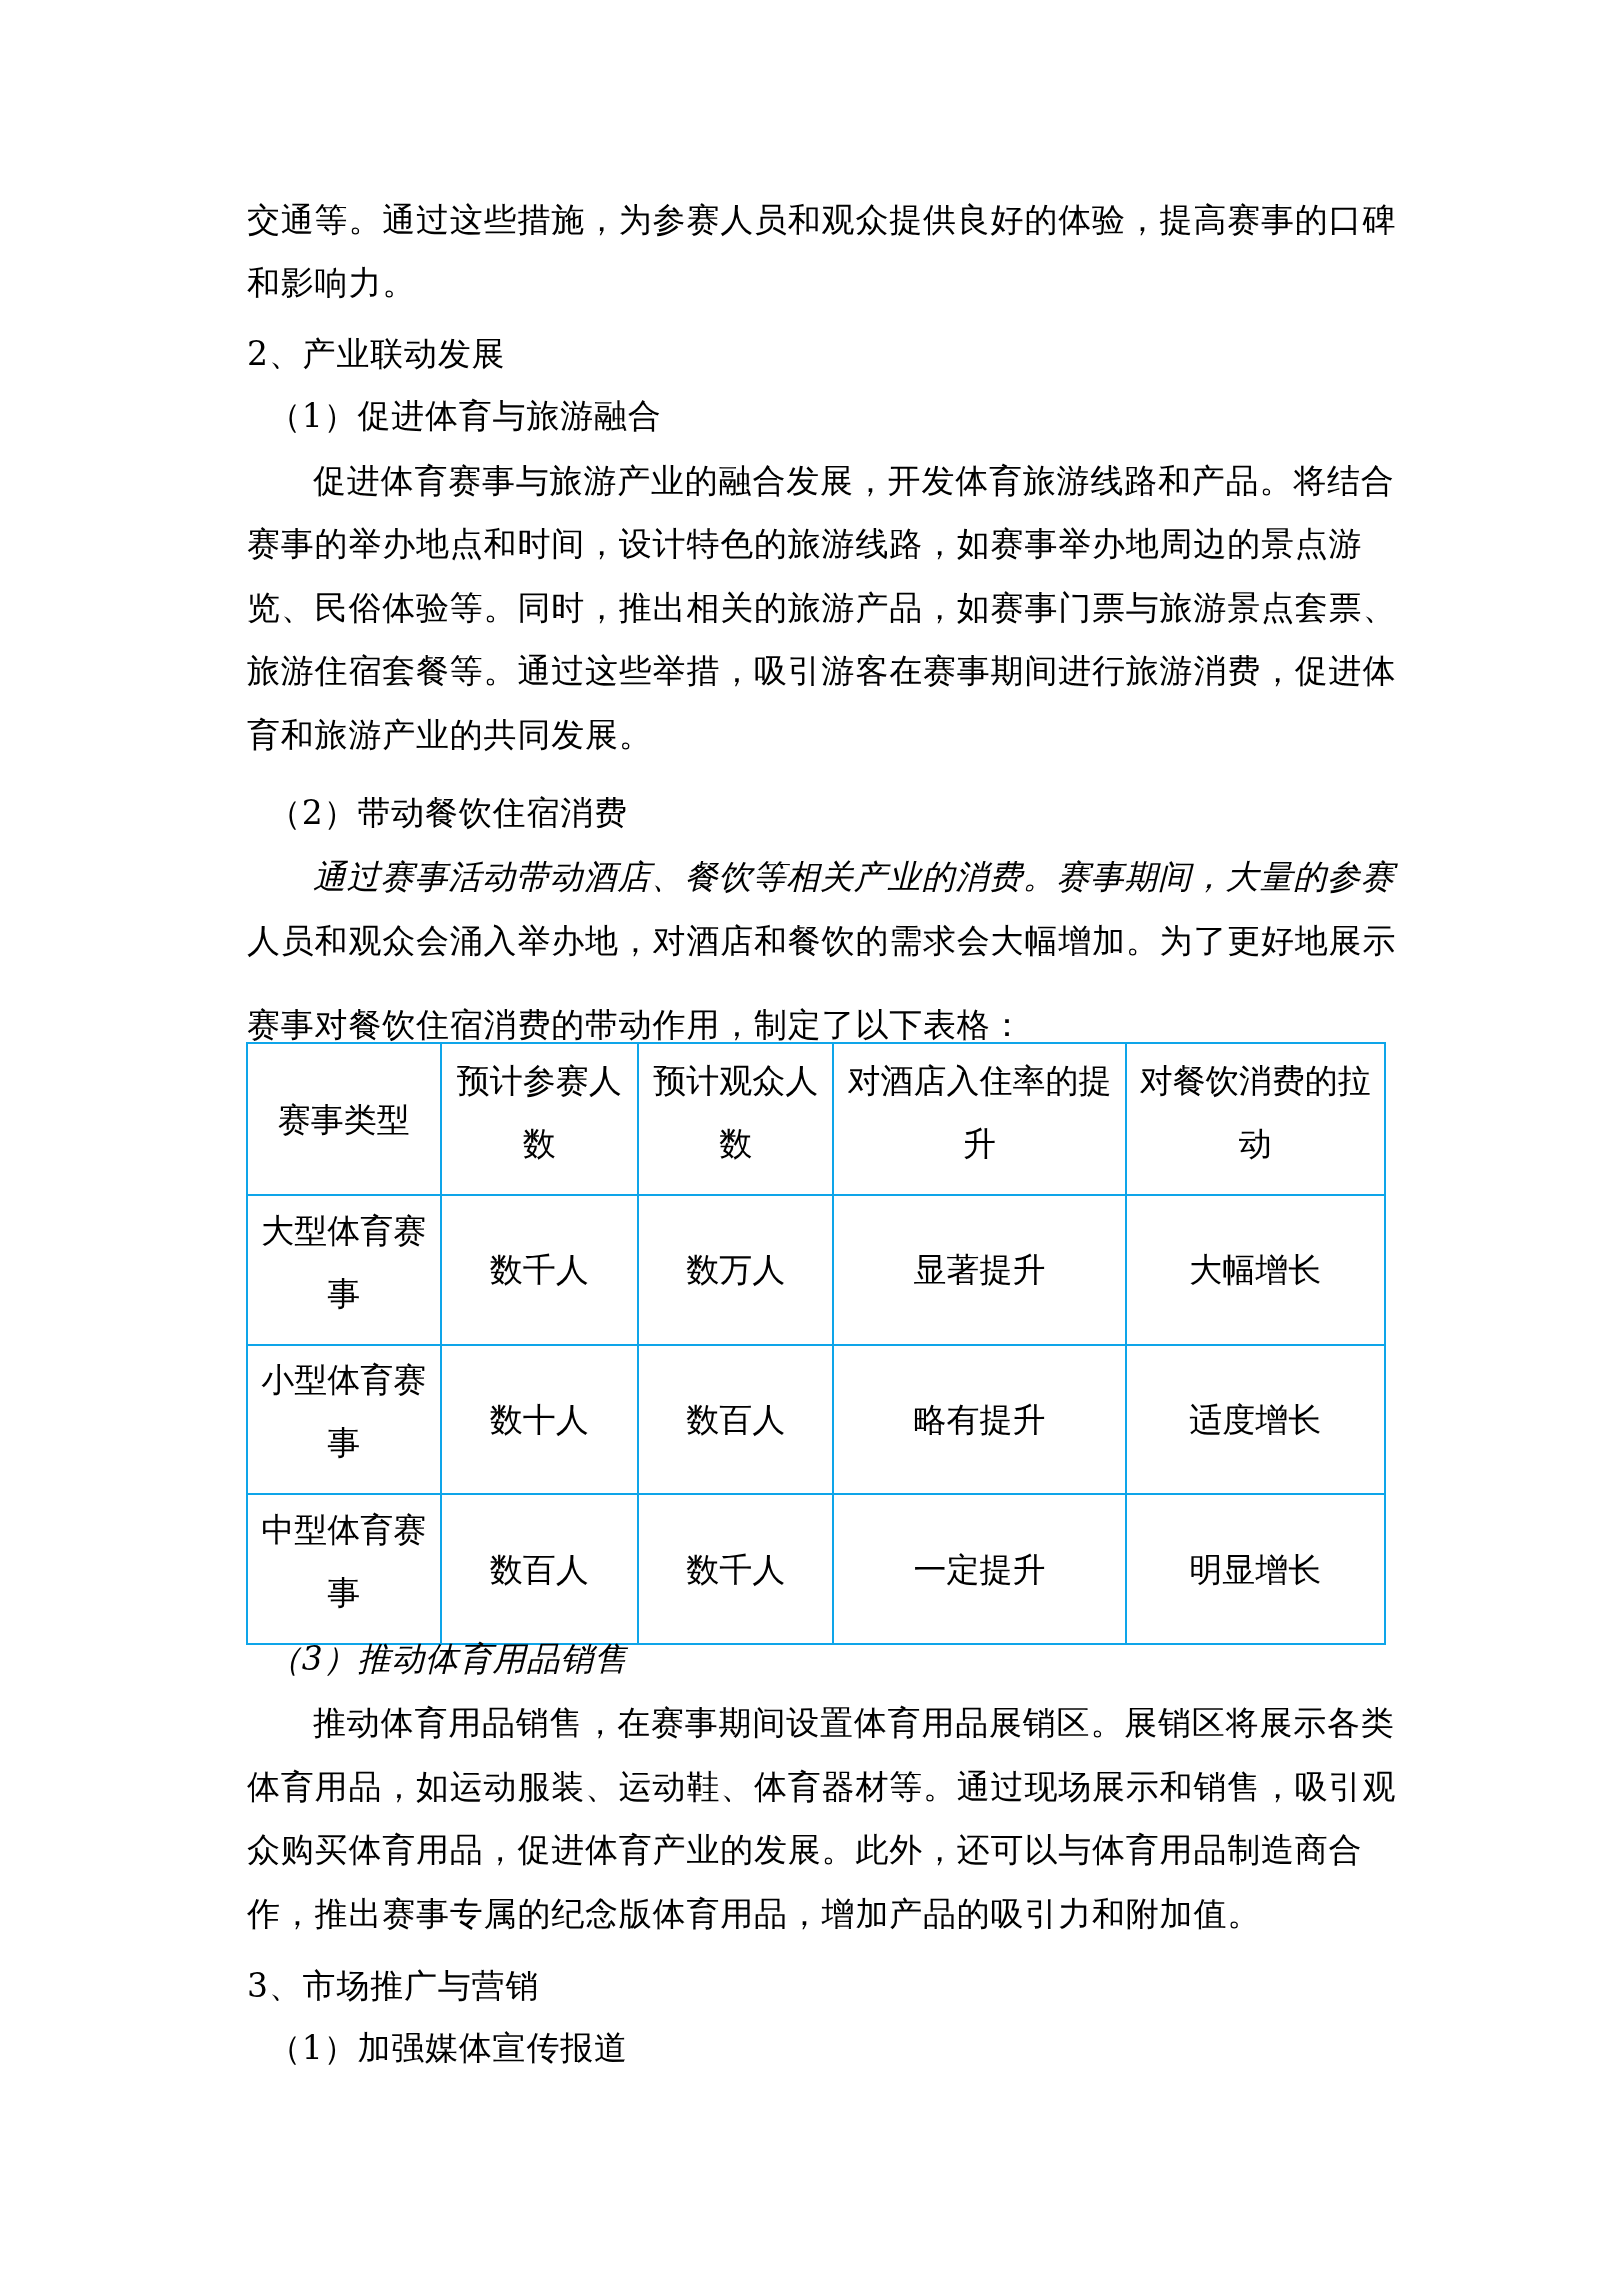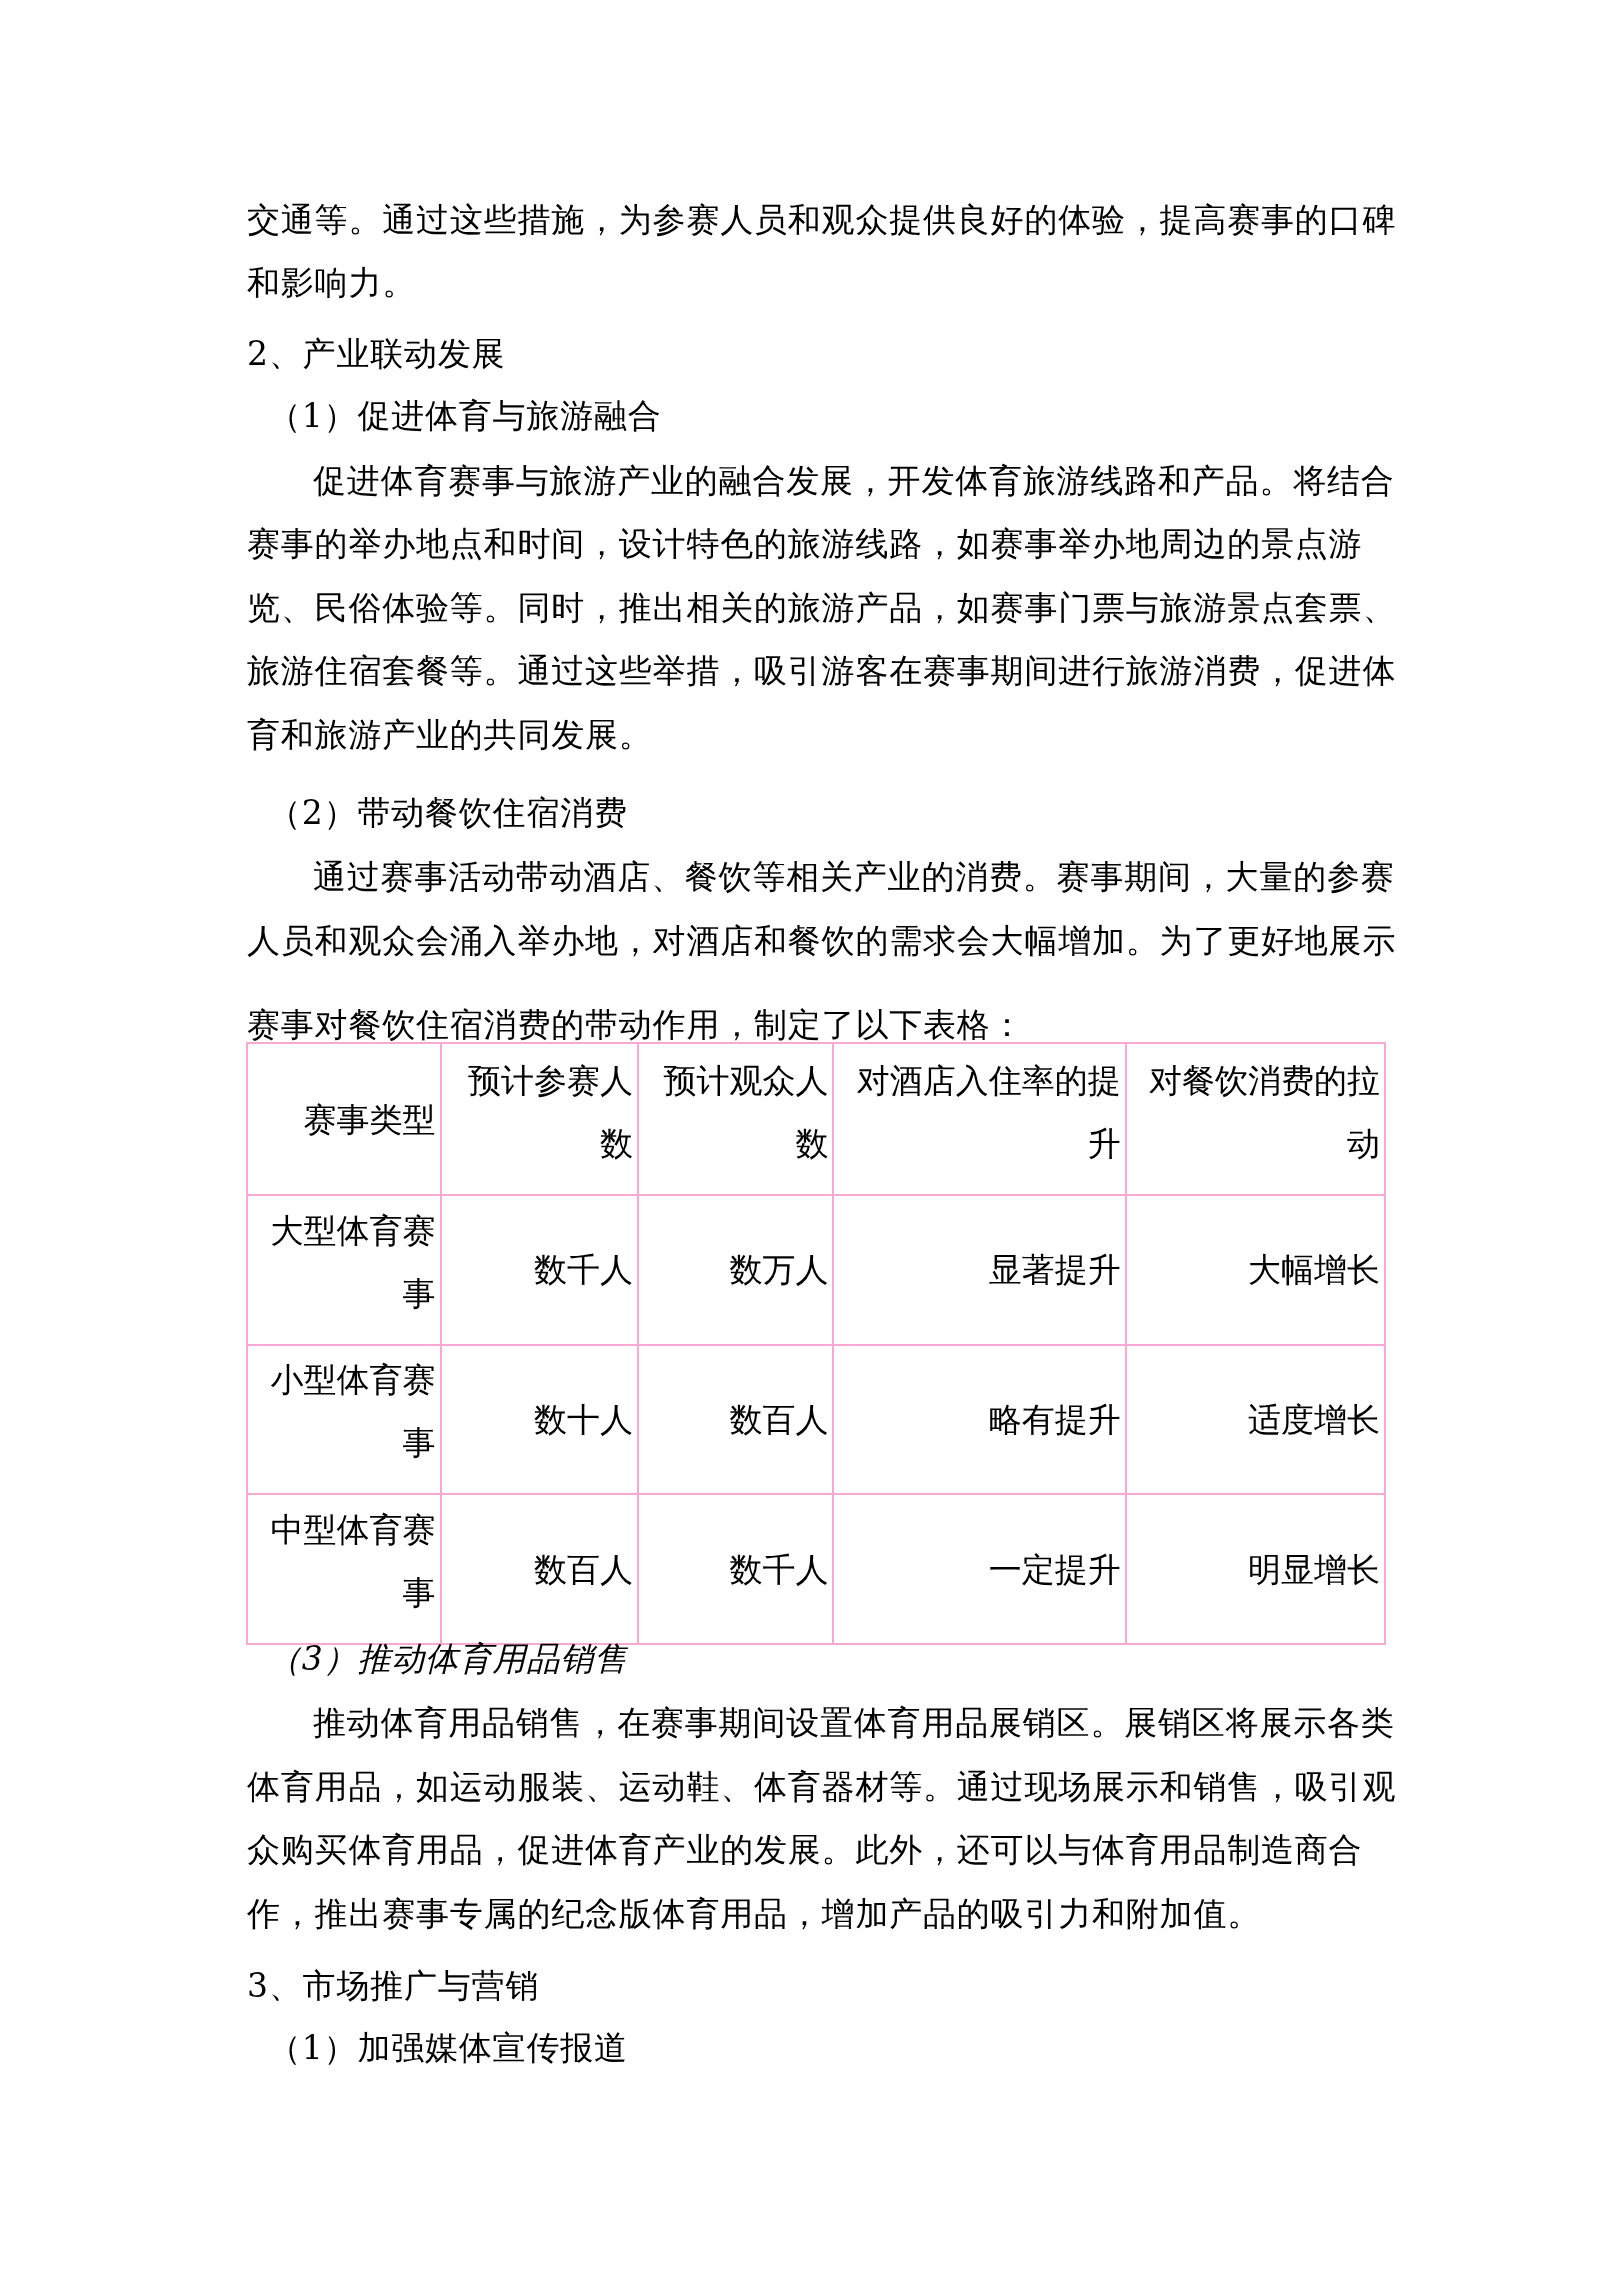--- a/index.html
+++ b/index.html
@@ -2,21 +2,21 @@
 <html style="font-size:10.5px"><head>
 <meta charset="utf-8">
 <style>
   html, body { margin:0; padding:0; background:#ffffff; }
   body { width:1623px; height:2295px; position:relative; overflow:hidden;
          font-family:"DejaVu Serif","Liberation Serif",serif; color:#000; }
   .line { position:absolute; left:247px; width:1139px; font-size:33px; line-height:39px; white-space:nowrap; letter-spacing:0.8px; }
   .indent { left:313px; }
   .sub { left:240px;margin-left:28px; }
   table.data { position:absolute; left:246px; top:1042px; width:1140px; border-collapse:collapse; font-size:33px; }
-  table.data td { border:2px solid #f9a8d4; text-align:right; vertical-align:middle; padding:0 3.9px; line-height:63px; }
+  table.data td { border:2px solid #0ea5e9; text-align:center; vertical-align:middle; padding:0 3.9px; line-height:63px; }
   table.data tr.hdr td { height:145px; vertical-align:top; padding-top:5.2px; }
   table.data tr.hdr td.first { vertical-align:middle; padding-top:0; }
   table.data tr.row td { height:145px; }
   table.data tr.row td.first { vertical-align:top; padding-top:2.6px; }
   table.data td .wrap { display:block; }
 </style>
 </head>
 <body>
 
 <div class="line" style="top:200px;">交通等。通过这些措施，为参赛人员和观众提供良好的体验，提高赛事的口碑</div>
@@ -26,21 +26,21 @@
 <div class="line sub" style="top:396px;">（1）促进体育与旅游融合</div>
 
 <div class="line indent" style="top:461px;">促进体育赛事与旅游产业的融合发展，开发体育旅游线路和产品。将结合</div>
 <div class="line" style="top:524px;">赛事的举办地点和时间，设计特色的旅游线路，如赛事举办地周边的景点游</div>
 <div class="line" style="top:588px;">览、民俗体验等。同时，推出相关的旅游产品，如赛事门票与旅游景点套票、</div>
 <div class="line" style="top:651px;">旅游住宿套餐等。通过这些举措，吸引游客在赛事期间进行旅游消费，促进体</div>
 <div class="line" style="top:715px;">育和旅游产业的共同发展。</div>
 
 <div class="line sub" style="top:793px;">（2）带动餐饮住宿消费</div>
 
-<div class="line indent" style="top:857px;">通过赛事活动带动酒店、餐饮等相关产业的消费。赛事期间，大量的参赛</div>
+<div class="line indent" style="top:857px;font-style:italic;">通过赛事活动带动酒店、餐饮等相关产业的消费。赛事期间，大量的参赛</div>
 <div class="line" style="top:921px;">人员和观众会涌入举办地，对酒店和餐饮的需求会大幅增加。为了更好地展示</div>
 <div class="line" style="top:984px;margin-top:21px;">赛事对餐饮住宿消费的带动作用，制定了以下表格：</div>
 
 <table class="data">
   <colgroup>
     <col style="width:194px">
       <col style="width:198px">
       <col style="width:196px">
       <col style="width:293px">
       <col style="width:260px">

